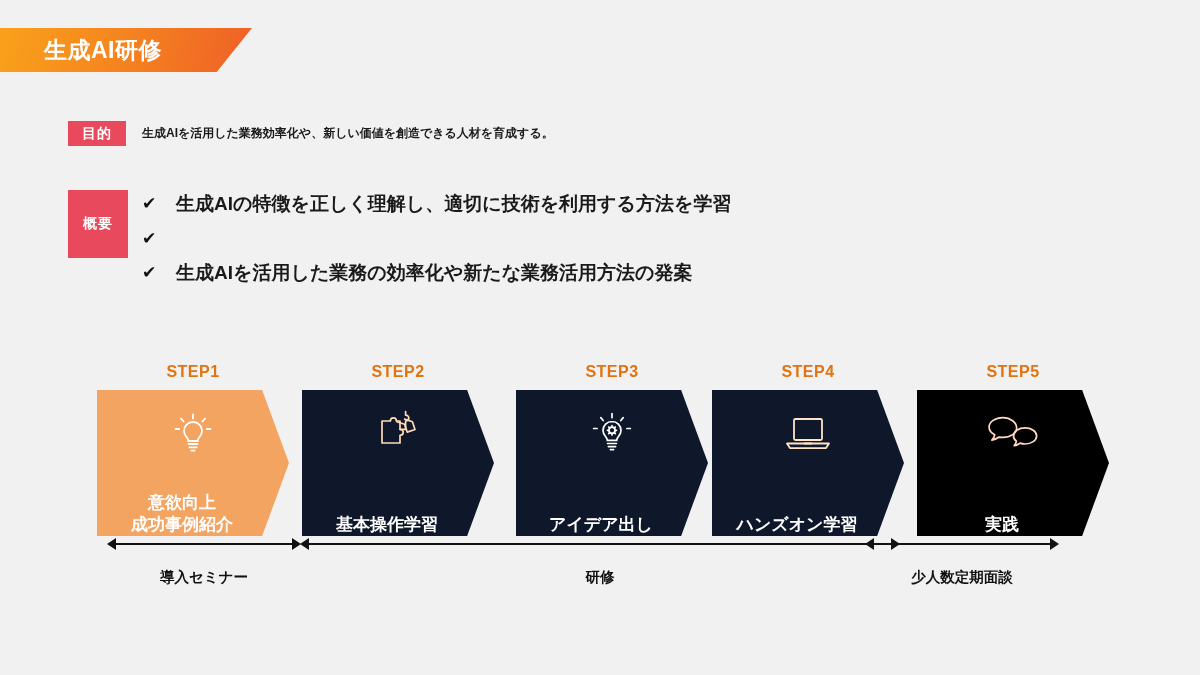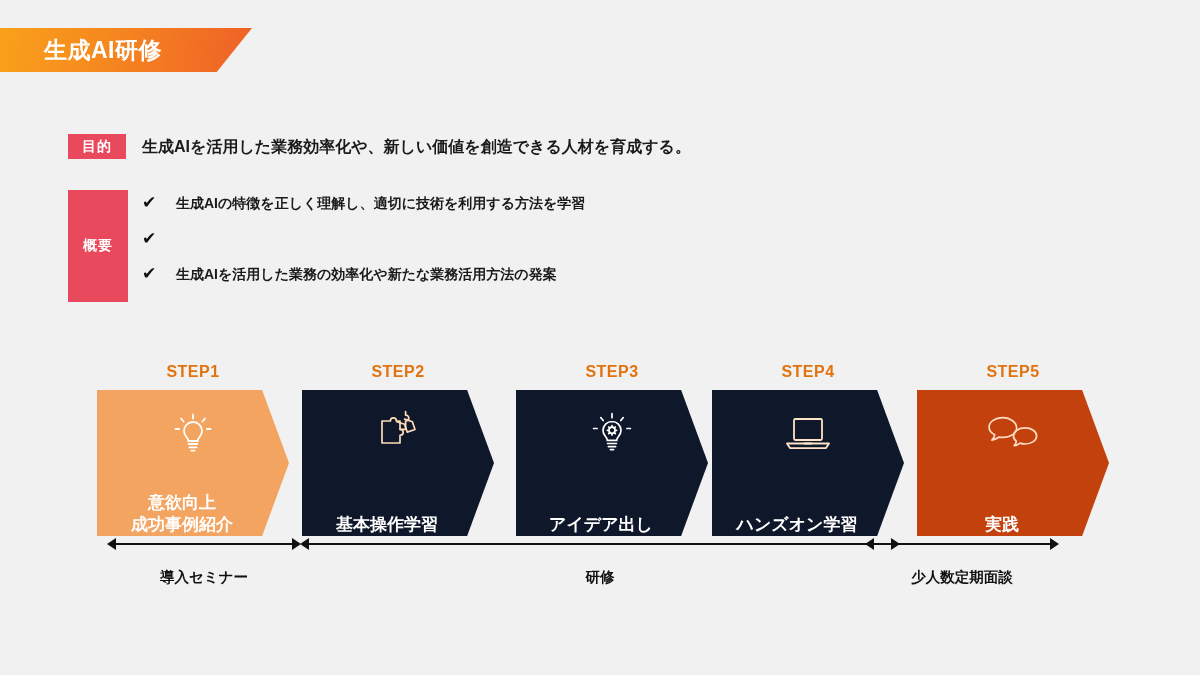--- a/index.html
+++ b/index.html
@@ -35,59 +35,59 @@
     font-size: 23px;
     font-weight: bold;
     letter-spacing: 0.5px;
     white-space: nowrap;
   }
 
   
   .purpose-row {
     position: absolute;
     left: 68px;
-    top: 134px;
+    top: 121px;
     display: flex;
     align-items: center;
   }
   .badge {
     background: #e9495c;
     color: #ffffff;
     font-size: 14px;
     font-weight: bold;
     display: flex;
     align-items: center;
     justify-content: center;
     box-sizing: border-box;
     letter-spacing: 1px;
   }
   .badge-purpose {
     width: 58px;
     height: 25px;
   }
   .purpose-text {
     margin-left: 16px;
-    font-size: 16px;
+    font-size: 12px;
     font-weight: bold;
     color: #1a1a1a;
     line-height: 25px;
     white-space: nowrap;
   }
 
   
   .overview-row {
     position: absolute;
     left: 68px;
     top: 190px;
     display: flex;
     align-items: stretch;
   }
   .badge-overview {
     width: 60px;
-    height: 112px;
+    height: 68px;
     flex: 0 0 auto;
     text-align: center;
   }
   .overview-list {
     margin-left: 14px;
     display: flex;
     flex-direction: column;
     justify-content: space-between;
     padding: 4px 0 4px 0;
     box-sizing: border-box;
@@ -101,21 +101,21 @@
   .check-icon {
     width: 20px;
     font-size: 17px;
     font-weight: bold;
     color: #111111;
     line-height: 1;
     flex: 0 0 auto;
   }
   .overview-item-text {
     margin-left: 14px;
-    font-size: 14px;
+    font-size: 19px;
     font-weight: bold;
     color: #1a1a1a;
     line-height: 1;
   }
 
   
   .steps-area {
     position: absolute;
     left: 97px;
     top: 360px;
@@ -145,21 +145,21 @@
     clip-path: polygon(0 0, 86% 0, 100% 50%, 86% 100%, 0 100%);
     display: flex;
     flex-direction: column;
     align-items: center;
     justify-content: space-between;
     box-sizing: border-box;
     padding-top: 18px;
   }
   .chevron.tone-light { background: #f4a461; }
   .chevron.tone-mid   { background: #0f172a; }
-  .chevron.tone-hot   { background: #c2410c; }
+  .chevron.tone-hot   { background: #000000; }
 
   .chevron-icon {
     width: 54px;
     height: 50px;
     display: flex;
     align-items: center;
     justify-content: center;
   }
   .chevron-icon svg { display: block; }
   .chevron-text {

